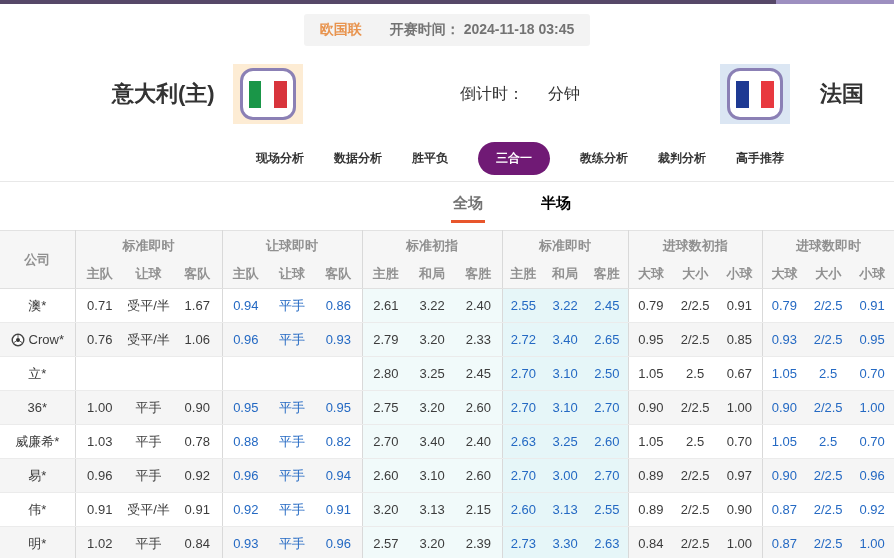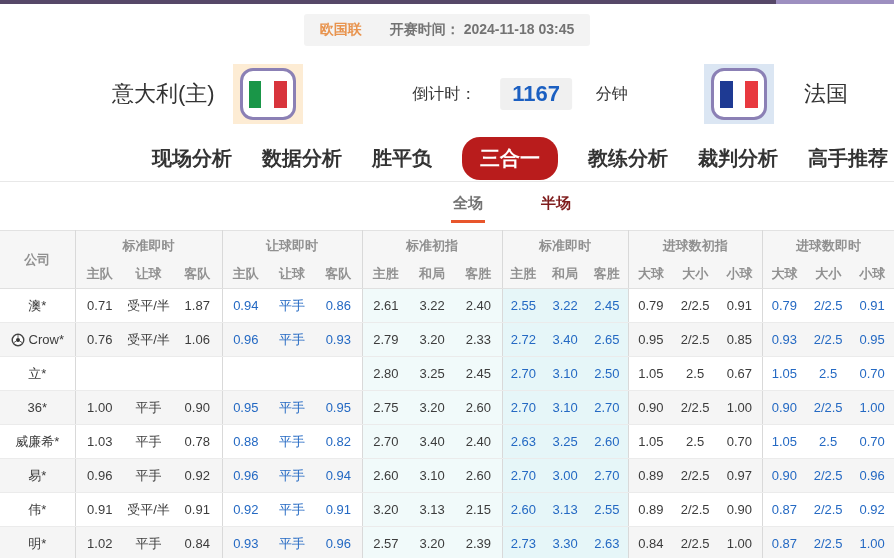--- a/index.html
+++ b/index.html
@@ -14,48 +14,48 @@
   .match-banner { display:flex; justify-content:center; padding:10px 0 6px; }
   .banner-pill { background:#f3f3f3; border-radius:3px; padding:7px 16px;
                  font-size:14px; display:flex; gap:28px; align-items:flex-start; white-space:nowrap; }
   .league { color:#e8944f; font-weight:bold; cursor:pointer; }
   .kick-label, .kick-time, .venue { font-weight:bold; color:#737373; }
 
   
   .teams-row { position:relative; height:84px; }
   .team-home { position:absolute; left:112px; top:50%; transform:translateY(-50%);
                display:flex; align-items:center; gap:18px; }
-  .team-away { position:absolute; right:46px; top:50%; transform:translateY(-50%);
+  .team-away { position:absolute; right:30px; top:50%; transform:translateY(-50%);
                display:flex; align-items:center; gap:30px; }
-  .team-name { font-size:22px; font-weight:normal; color:#333; }
+  .team-name { font-size:22px; font-weight:bold; color:#333; }
   .flag-outer { width:70px; height:60px; display:flex; align-items:center; justify-content:center; }
   .flag-outer.home { background:#fdecd4; }
   .flag-outer.away { background:#dbe6f3; }
   .flag-frame { width:56px; height:52px; background:#fff; border:3px solid #8b80b5;
                 border-radius:13px; display:flex; align-items:center; justify-content:center; }
   .flag { width:38px; height:27px; display:flex; overflow:hidden; }
   .flag span { flex:1; }
   .it-1{background:#1a9648;} .it-2{background:#fff;} .it-3{background:#d8343c;}
   .fr-1{background:#1e3a93;} .fr-2{background:#fff;} .fr-3{background:#e8393f;}
 
   .countdown { position:absolute; left:520px; top:50%; transform:translate(-50%,-50%);
                display:flex; align-items:center; gap:24px; font-size:16px; color:#333; white-space:nowrap; }
   .count-val { background:#f0f0f0; color:#1b5fc1; font-size:22px; font-weight:bold;
                padding:3px 12px; border-radius:3px; }
 
   
   .nav-tabs { display:flex; justify-content:center; align-items:center; gap:30px;
               height:46px; border-bottom:1px solid #e8e8e8; padding-left:146px; }
-  .nav-tab { font-size:20px; font-weight:bold; color:#333; cursor:pointer; white-space:nowrap; }
-  .nav-tab.active { background:#b91c1c; color:#fff; border-radius:18px; padding:8px 18px; }
+  .nav-tab { font-size:12px; font-weight:bold; color:#333; cursor:pointer; white-space:nowrap; }
+  .nav-tab.active { background:#701a75; color:#fff; border-radius:18px; padding:8px 18px; }
 
   
   .sub-tabs { display:flex; justify-content:center; align-items:center; gap:54px;
               height:48px; padding-left:130px; }
-  .sub-tab { font-size:15px; font-weight:bold; color:#7f1d1d; cursor:pointer;
+  .sub-tab { font-size:15px; font-weight:bold; color:#000000; cursor:pointer;
              padding:4px 2px 7px; border-bottom:3px solid transparent; }
   .sub-tab.active { color:#737373; border-bottom-color:#e8562c; }
 
   
   table { width:894px; border-collapse:collapse; table-layout:fixed; font-size:13px;
           border-top:1px solid #e2e2e2; }
   th, td { text-align:center; white-space:nowrap; padding:0; }
   thead th { color:#909090; font-weight:bold; background:#f6f6f6; }
   .gh { height:30px; }
   .sh { height:28px; border-bottom:1px solid #e0e0e0; }
@@ -96,21 +96,20 @@
           <span class="it-1"></span>
             <span class="it-2"></span>
             <span class="it-3"></span>
         </div>
       </div>
     </div>
   </div>
 
   <div class="countdown">
     <span>倒计时：</span>
-    <span class="count-val">1167</span>
     <span>分钟</span>
   </div>
 
   <div class="team-away">
     <div class="flag-outer away">
       <div class="flag-frame">
         <div class="flag">
           <span class="fr-1"></span>
             <span class="fr-2"></span>
             <span class="fr-3"></span>
@@ -191,21 +190,21 @@
   </thead>
   <tbody id="odds-body">
       <tr>
         <td class="company">
           <span class="company-inner">
             <span>澳*</span>
           </span>
         </td>
         <td class="t-dark gs">0.71</td>
         <td class="t-dark">受平/半</td>
-        <td class="t-dark">1.87</td>
+        <td class="t-dark">1.67</td>
         <td class="t-blue gs">0.94</td>
         <td class="t-blue">平手</td>
         <td class="t-blue">0.86</td>
         <td class="t-dark col-ei gs">2.61</td>
         <td class="t-dark col-ei">3.22</td>
         <td class="t-dark col-ei">2.40</td>
         <td class="t-blue col-el gs">2.55</td>
         <td class="t-blue col-el">3.22</td>
         <td class="t-blue col-el">2.45</td>
         <td class="t-dark gs">0.79</td>

